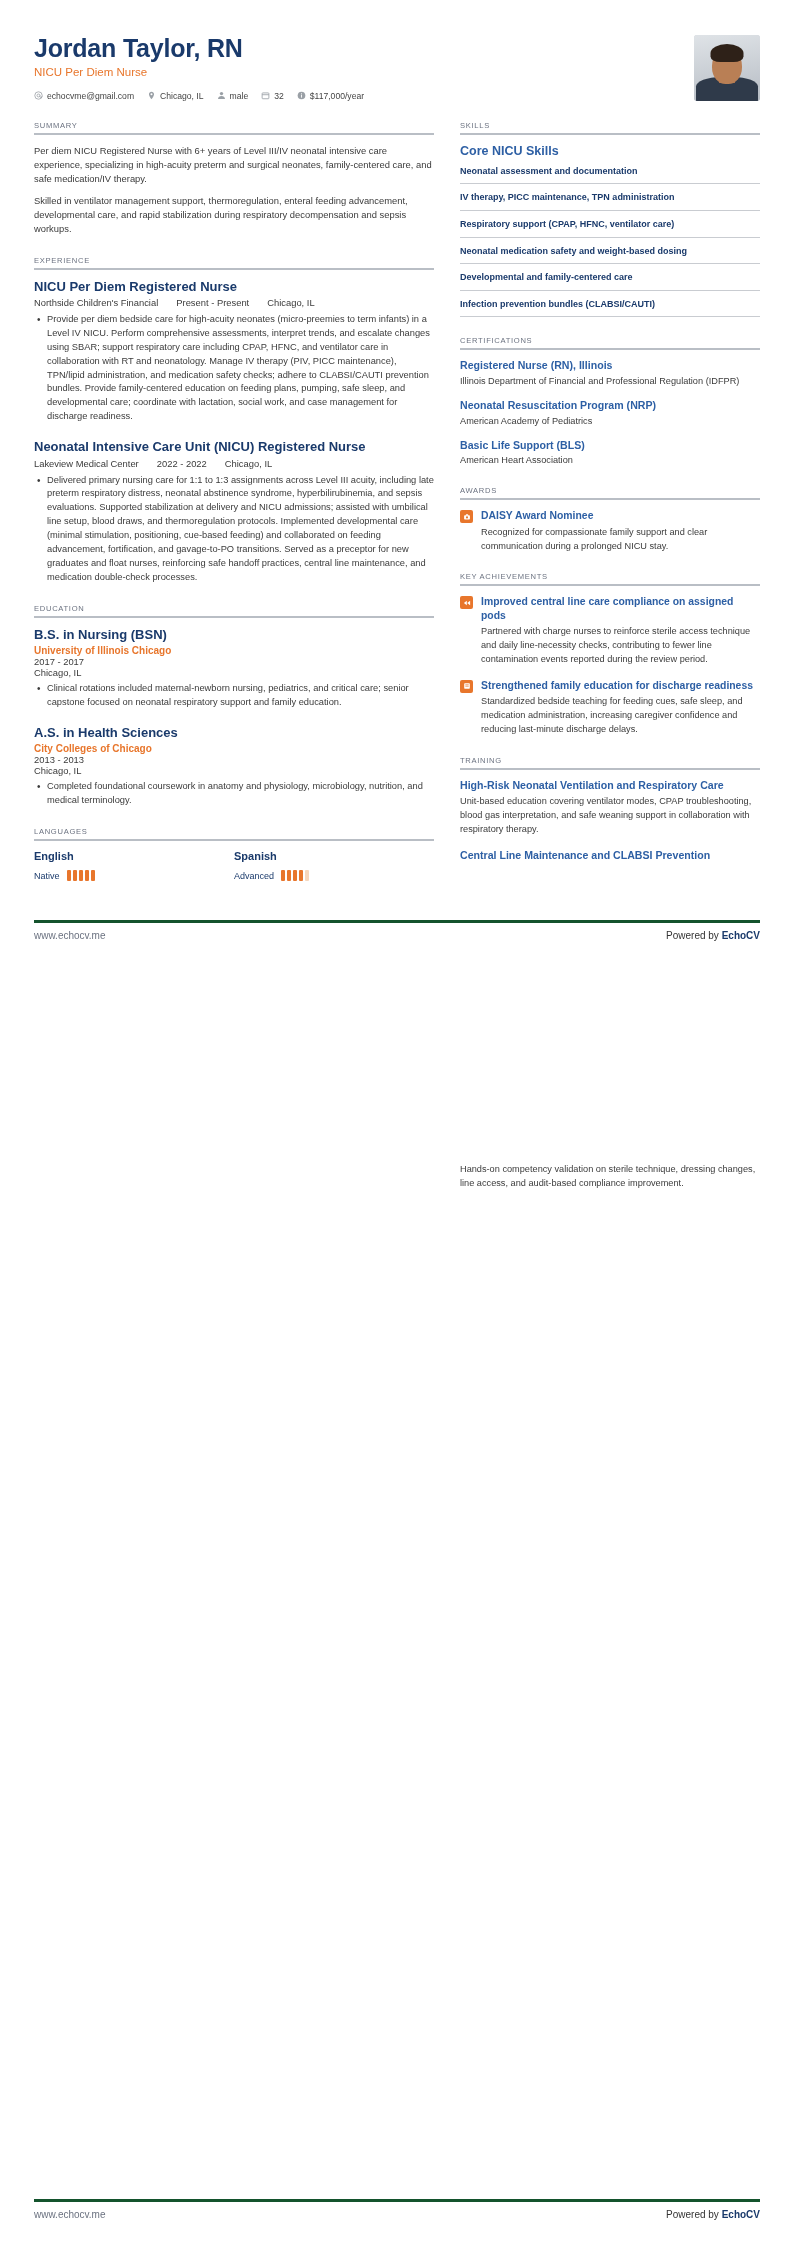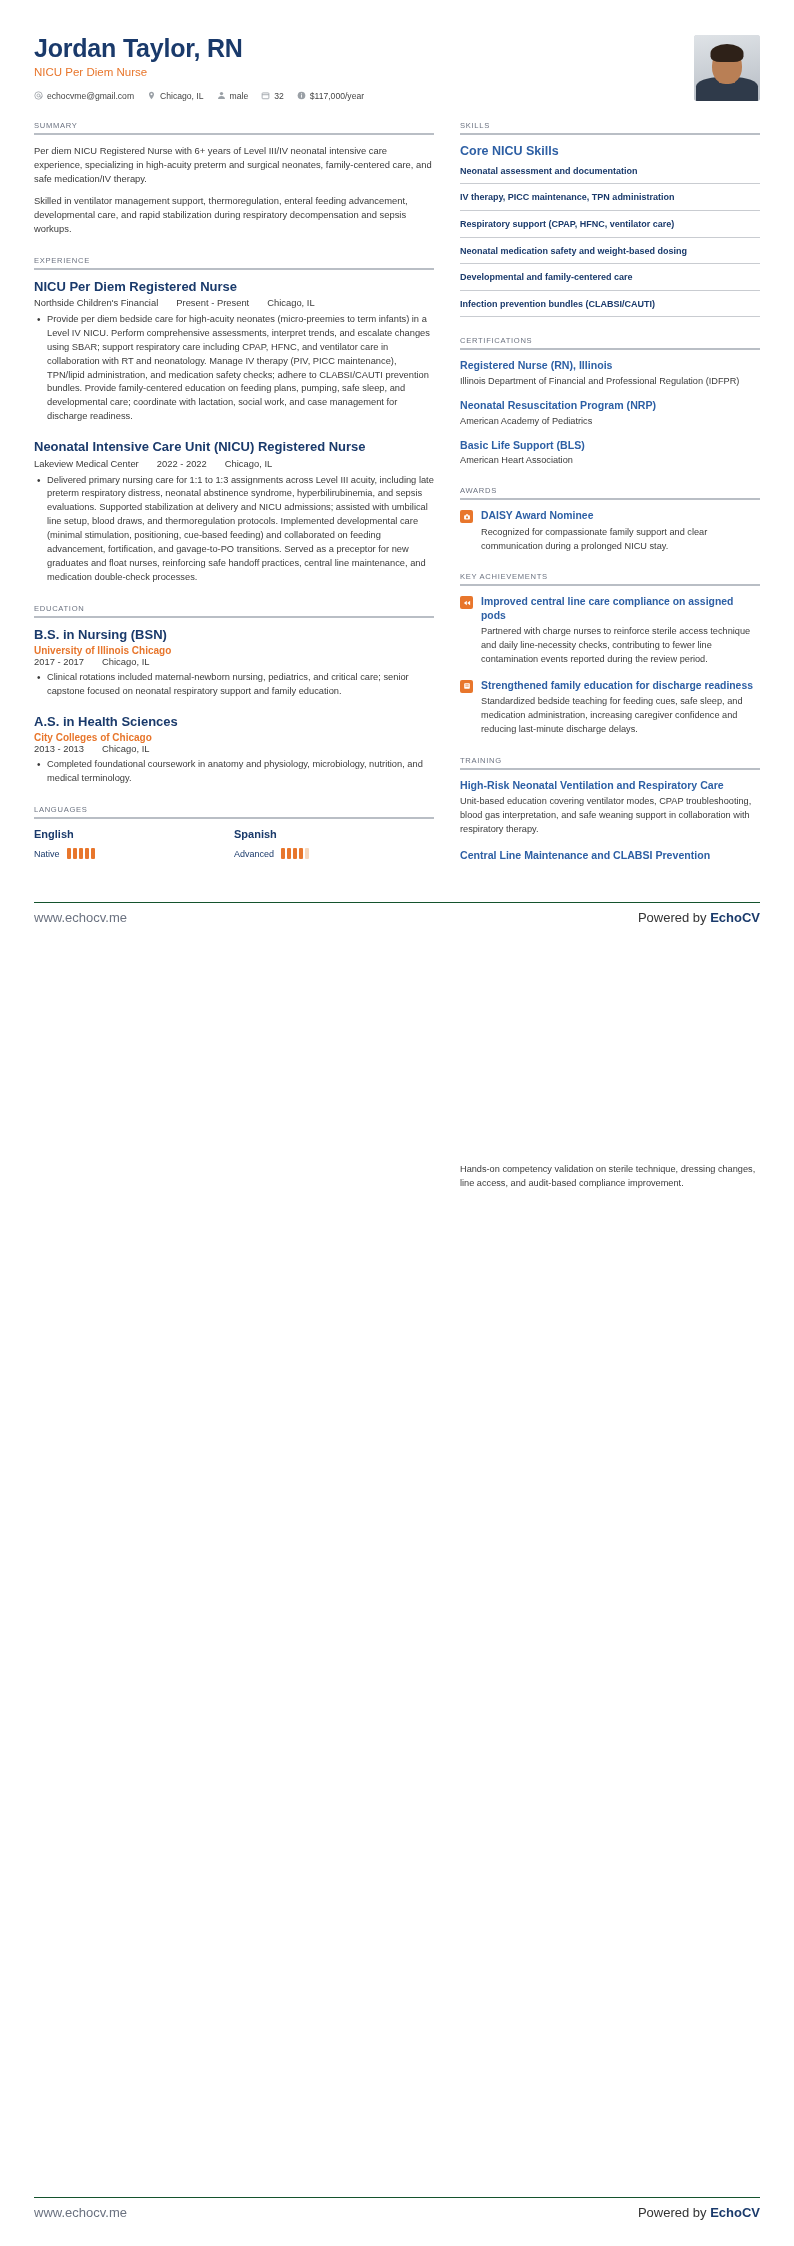--- a/index.html
+++ b/index.html
@@ -177,20 +177,21 @@
   .entry-org { color: #3b3b3b; }
   .entry-org.accent { color: #e8762c; font-weight: bold; font-size: 10px; }
   .entry-dates { color: #3b3b3b; white-space: nowrap; }
   .entry-loc { color: #3b3b3b; white-space: nowrap; }
   .edu-meta {
     display: flex;
     gap: 0 18px;
     font-size: 9.4px;
     color: #3b3b3b;
     margin-bottom: 4px;
+    flex-direction: column;
   }
   ul.bullets {
     margin: 0;
     padding-left: 13px;
     list-style: none;
   }
   ul.bullets li {
     position: relative;
     font-size: 9.3px;
     line-height: 1.5;
@@ -314,23 +315,23 @@
     font-size: 9.2px;
     color: #3b3b3b;
     line-height: 1.5;
   }
 
   
   .footer {
     display: flex;
     justify-content: space-between;
     align-items: center;
-    font-size: 13px;
+    font-size: 10px;
     color: #6b7280;
-    border-top: 1px solid #14532d;
+    border-top: 3px solid #14532d;
     padding-top: 7px;
     margin-top: 20px;
   }
   .footer .brand { color: #333; padding-left: 40px; }
   .footer .brand b { color: #1a3a6b; }
 </style>
 </head>
 <body>
 
 <div class="page">

